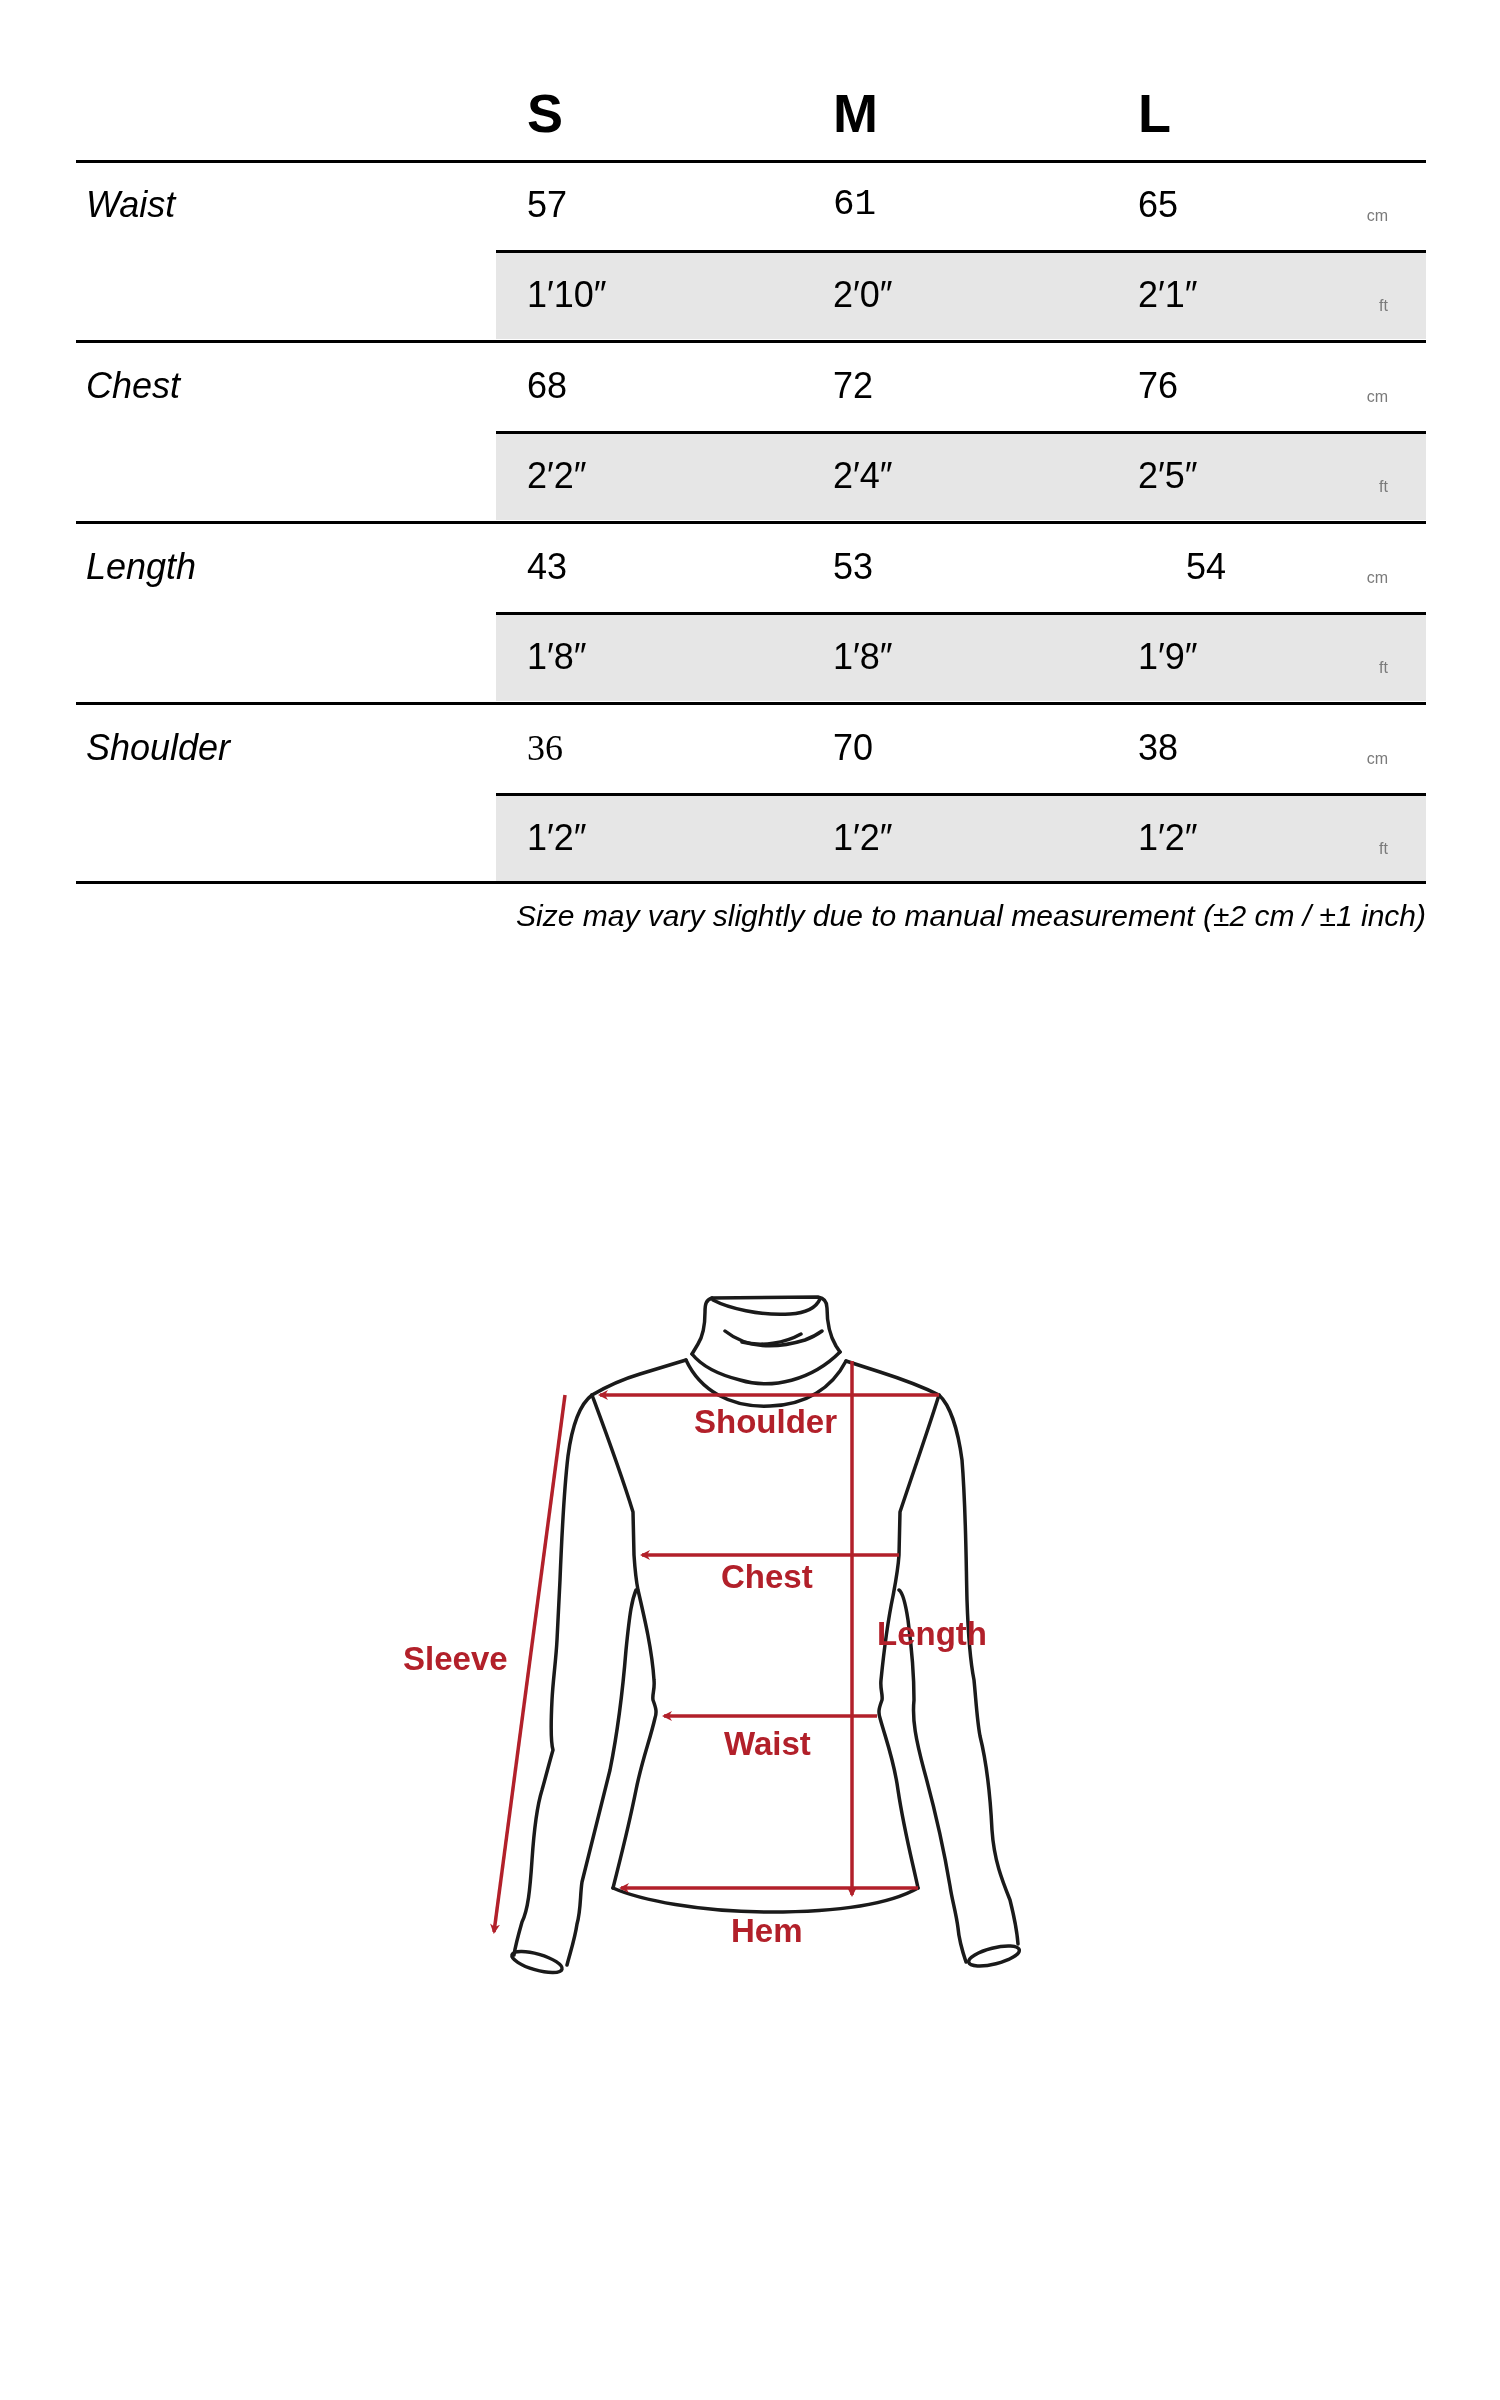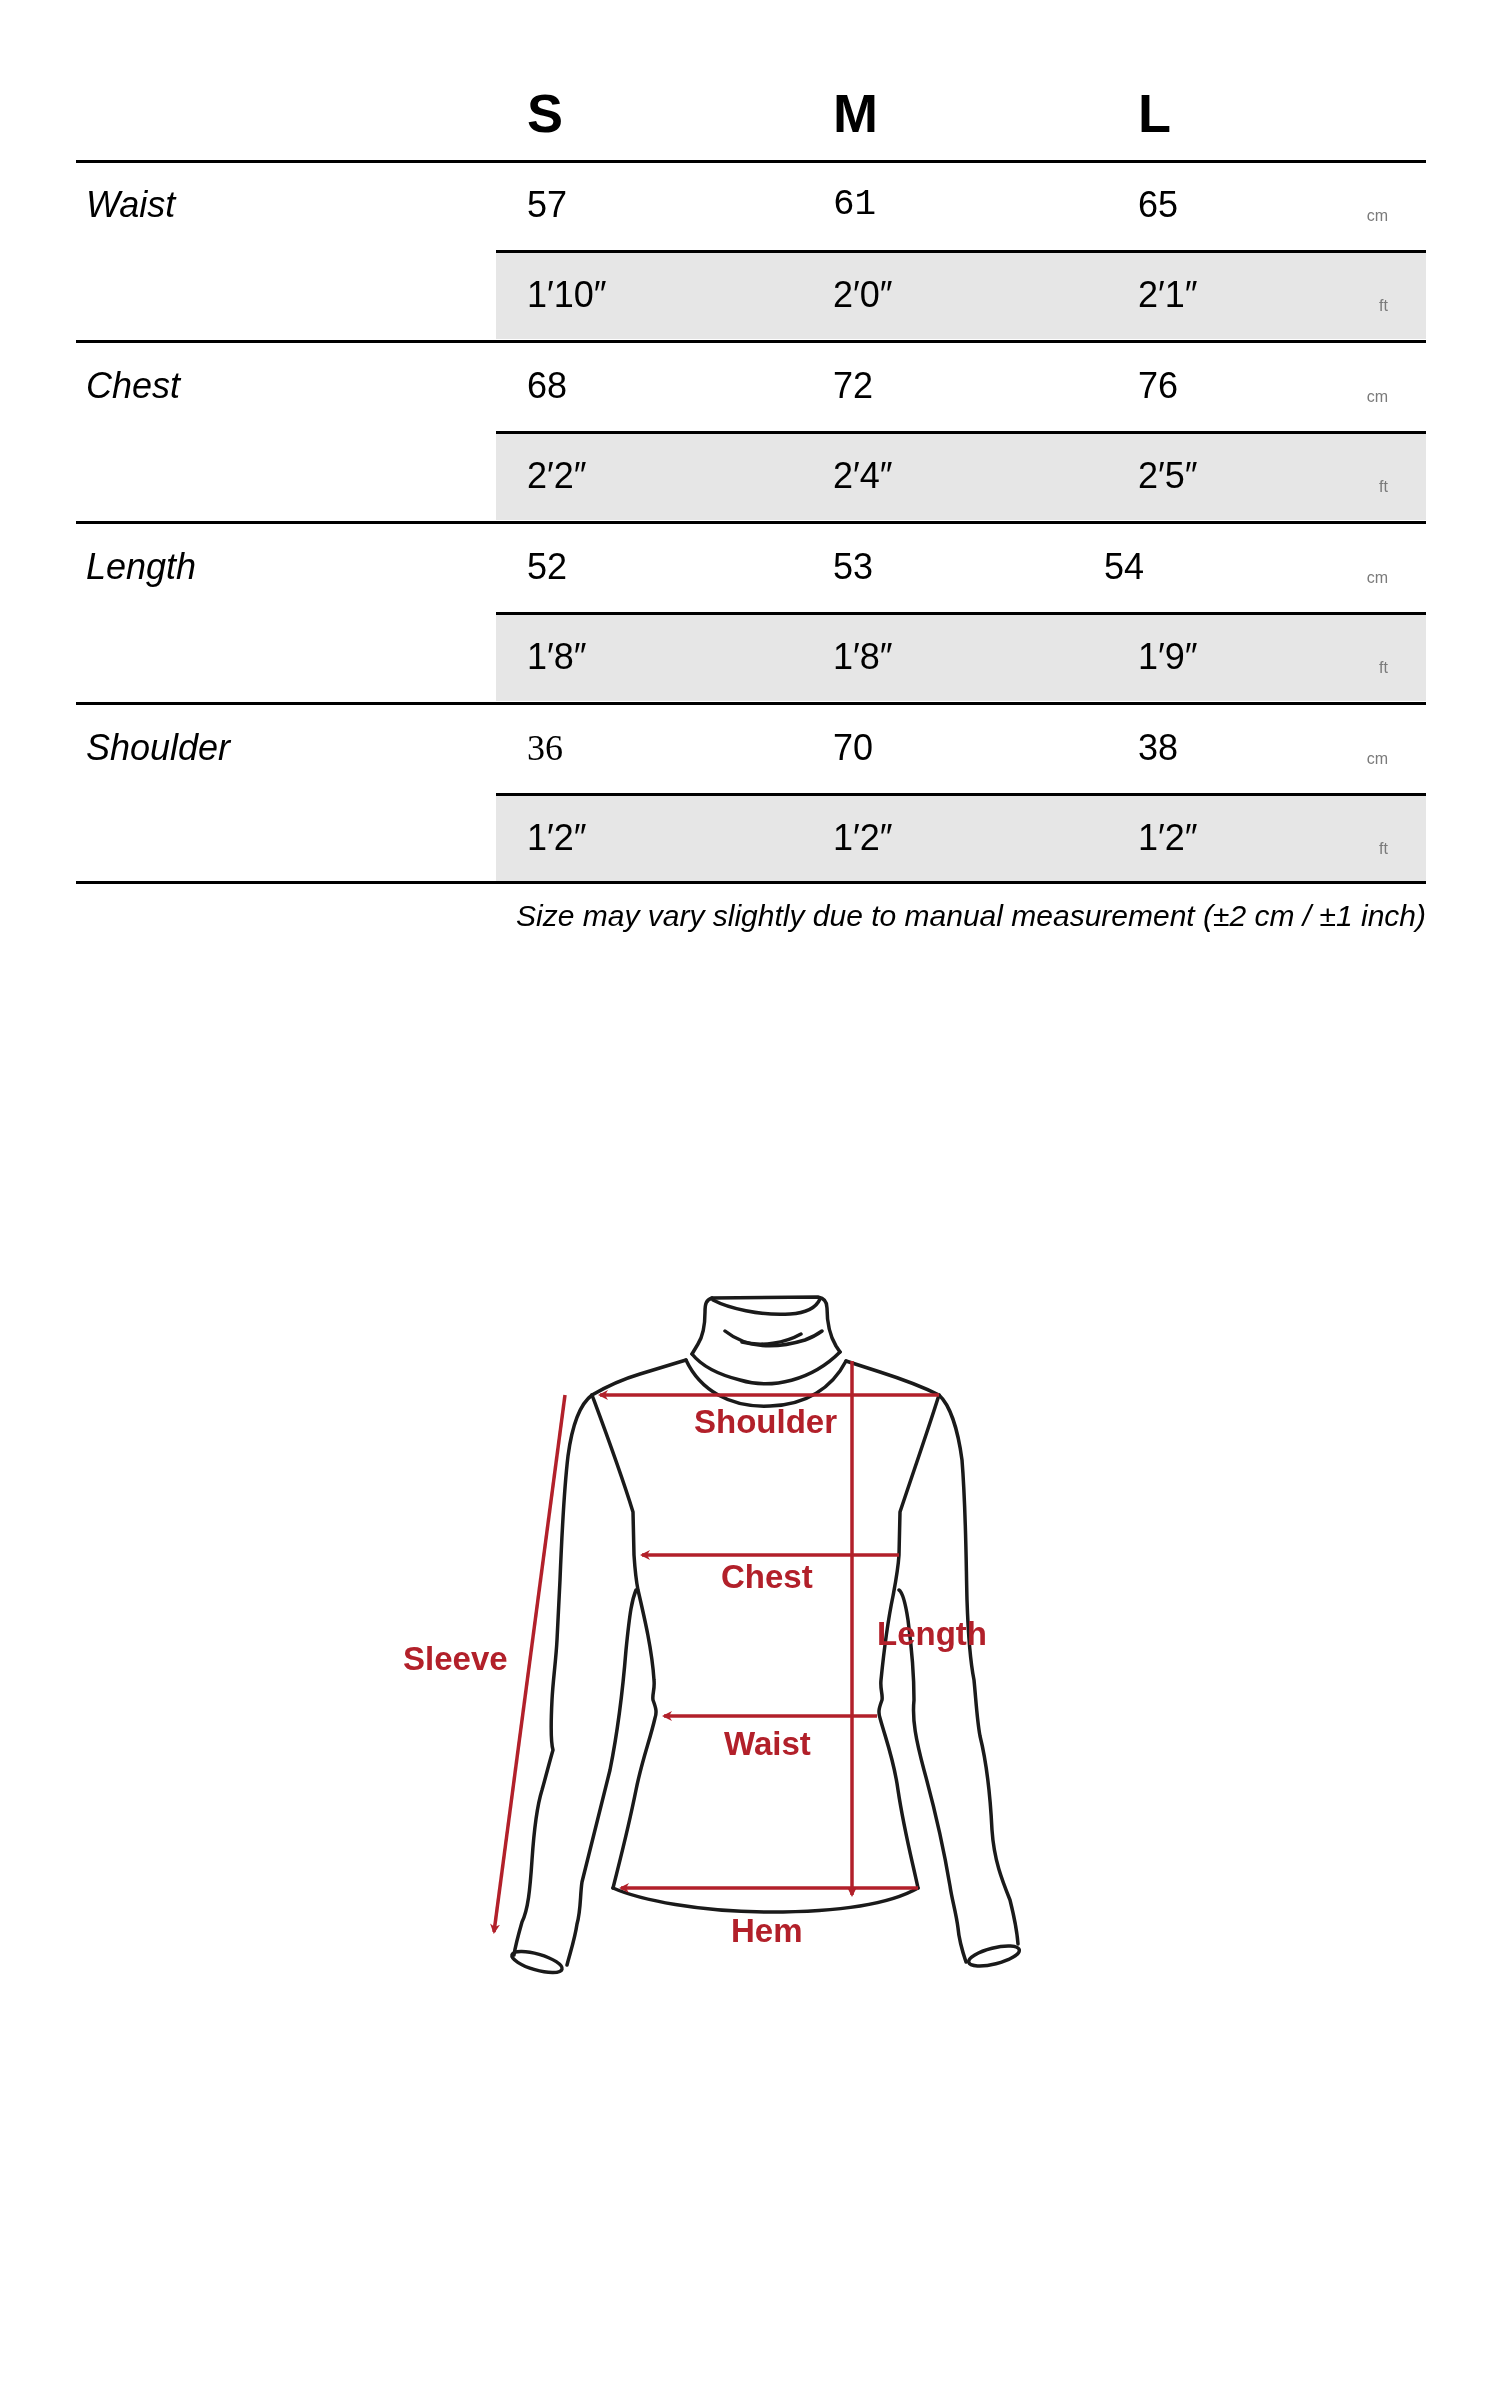--- a/index.html
+++ b/index.html
@@ -51,23 +51,23 @@
     <div class="val" style="left:527px; top:455px;">2′2″</div>
     <div class="val" style="left:833px; top:455px;">2′4″</div>
     <div class="val" style="left:1138px; top:455px;">2′5″</div>
     <div class="unit" style="top:475px;">ft</div>
     <div class="hline" style="left:76px; width:1350px; top:521px;"></div>
   </div>
 
   <div>
     <div class="gray" style="top:614px;"></div>
     <div class="label" style="top:546px;">Length</div>
-    <div class="val" style="left:527px; top:546px;">52</div>
+    <div class="val" style="left:527px; top:546px;">43</div>
     <div class="val" style="left:833px; top:546px;">53</div>
-    <div class="val" style="left:1104px; top:546px;">54</div>
+    <div class="val" style="left:1186px; top:546px;">54</div>
     <div class="unit" style="top:566px;">cm</div>
     <div class="hline" style="left:496px; width:930px; top:612px;"></div>
     <div class="val" style="left:527px; top:636px;">1′8″</div>
     <div class="val" style="left:833px; top:636px;">1′8″</div>
     <div class="val" style="left:1138px; top:636px;">1′9″</div>
     <div class="unit" style="top:656px;">ft</div>
     <div class="hline" style="left:76px; width:1350px; top:702px;"></div>
   </div>
 
   <div>

